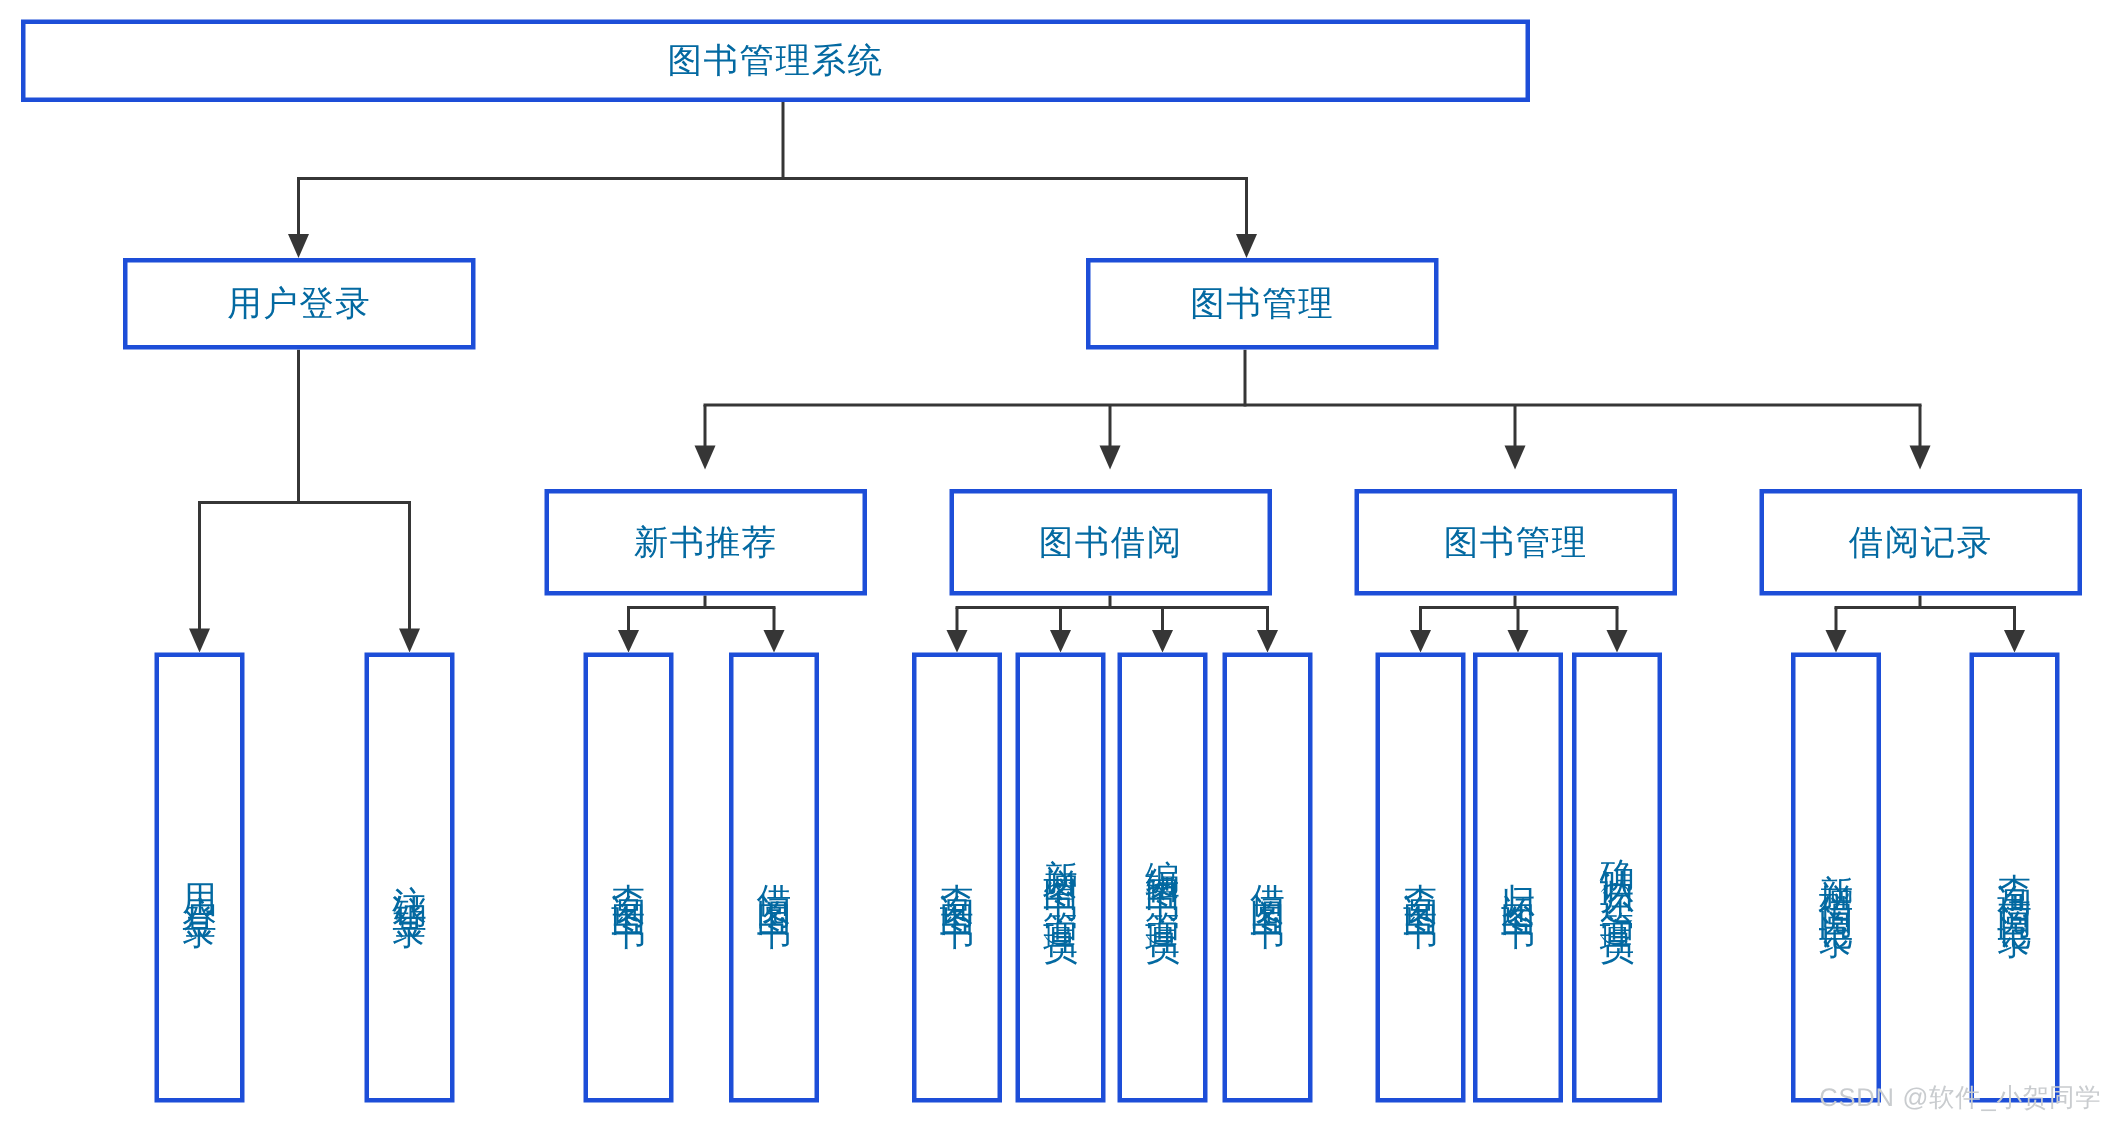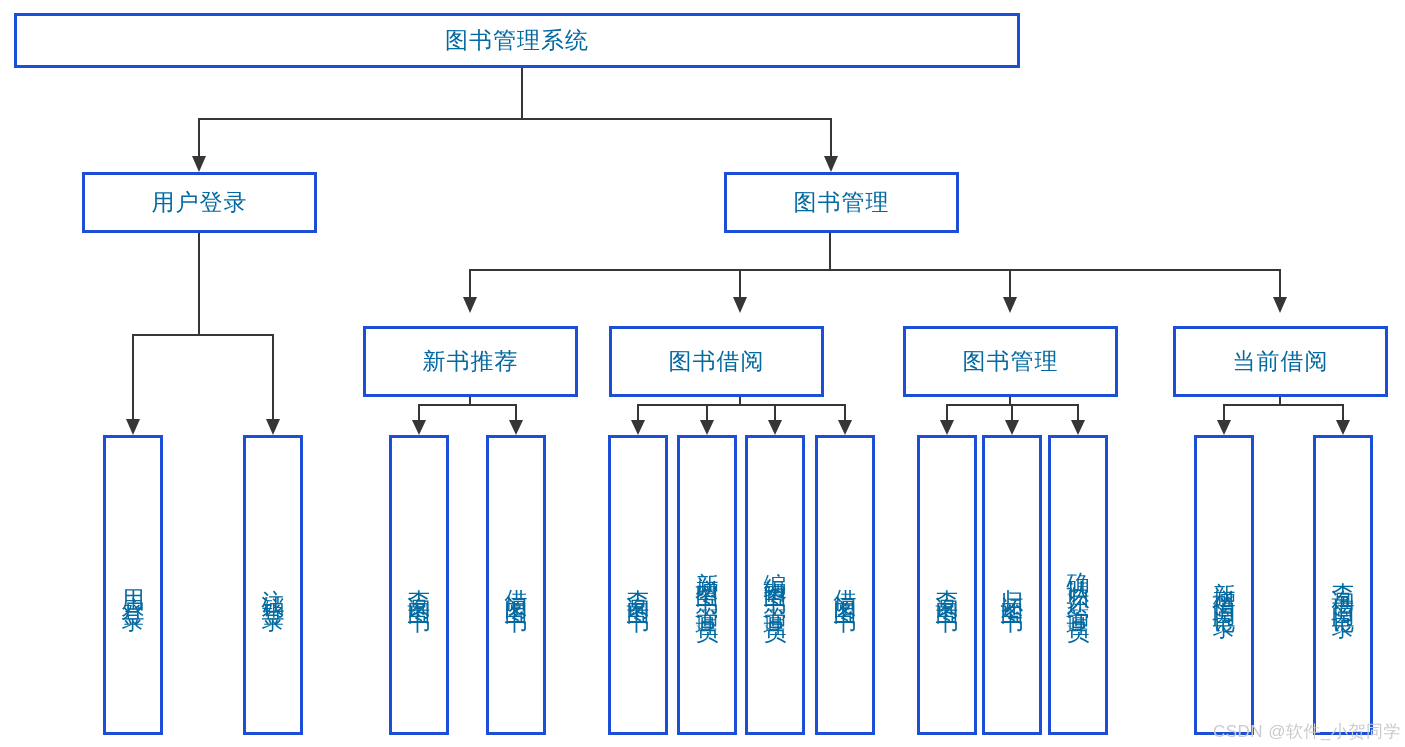--- a/index.html
+++ b/index.html
@@ -127,28 +127,28 @@
   <div class="box lvl2" style="left:82px;">
     <span>用户登录</span>
   </div>
   <div class="box lvl2" style="left:724px;">
     <span>图书管理</span>
   </div>
 
   <div class="box lvl3" style="left:363px;">
     <span>新书推荐</span>
   </div>
-  <div class="box lvl3" style="left:609px;">
+  <div class="box lvl3" style="left:633px;">
     <span>图书借阅</span>
   </div>
   <div class="box lvl3" style="left:903px;">
     <span>图书管理</span>
   </div>
   <div class="box lvl3" style="left:1173px;">
-    <span>当前借阅</span>
+    <span>借阅记录</span>
   </div>
 
   <div class="box leaf" style="left:103px;">
     <span class="vtext">用户登录</span>
   </div>
   <div class="box leaf" style="left:243px;">
     <span class="vtext">注销登录</span>
   </div>
 
   <div class="box leaf" style="left:389px;">

